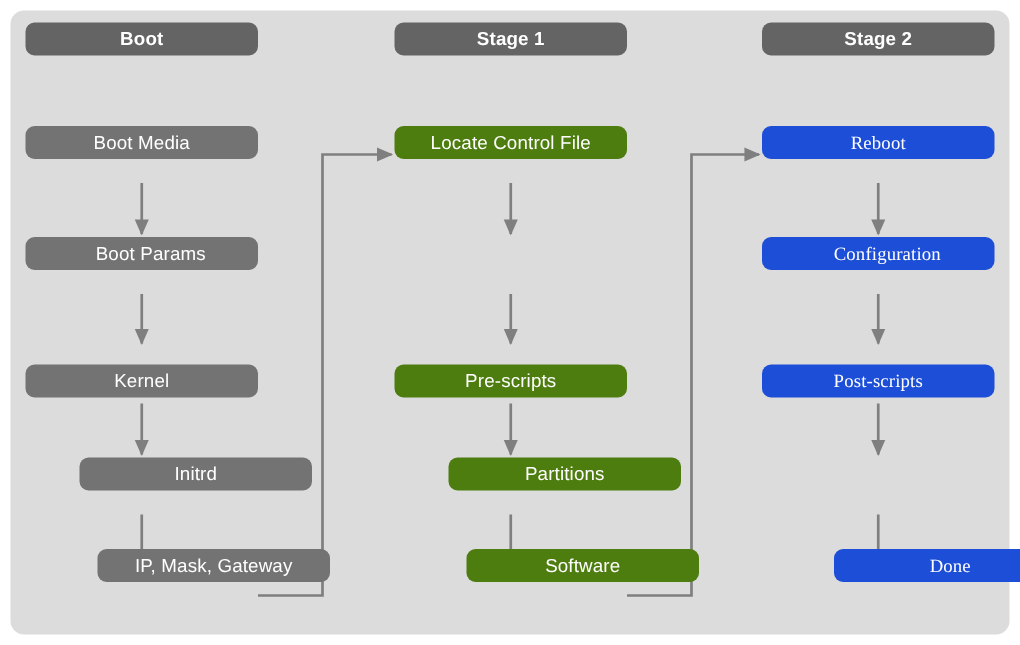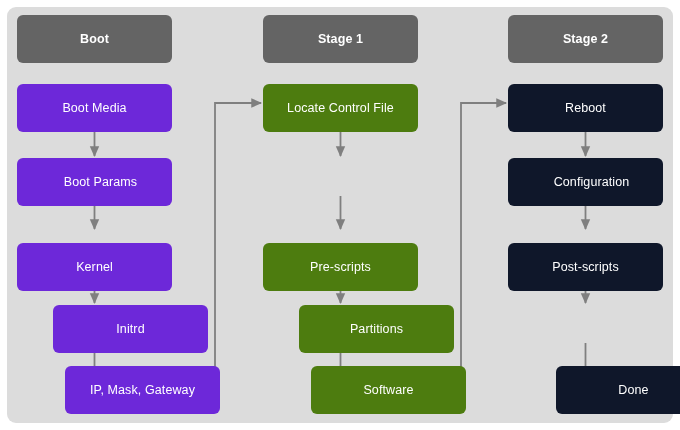--- a/index.html
+++ b/index.html
@@ -36,43 +36,43 @@
     left: 0;
     top: 0;
     width: 680px;
     height: 430px;
     pointer-events: none;
   }
 
   .node {
     position: absolute;
     width: 155px;
-    height: 48px;
+    height: 22px;
     border-radius: 6px;
     display: flex;
     align-items: center;
     justify-content: center;
     box-sizing: border-box;
     color: #ffffff;
     font-size: 12.5px;
     line-height: 1;
     letter-spacing: 0.1px;
     text-align: center;
     white-space: nowrap;
   }
 
   .node.header {
     background: #646464;
     font-weight: bold;
     font-size: 12.5px;
   }
 
-  .node.green  { background: #6d28d9; }
+  .node.green  { background: #737373; }
   .node.orange { background: #4d7c0f; }
-  .node.blue   { background: #0f172a; }
+  .node.blue   { background: #1d4ed8; font-family: Liberation Serif, serif; }
 
   
   .col-0 { left: 17px; }
   .col-1 { left: 263px; }
   .col-2 { left: 508px; }
 
   
   .row-h { top: 15px; }
   .row-0 { top: 84px; }
   .row-1 { top: 158px; padding-left: 12px; }

